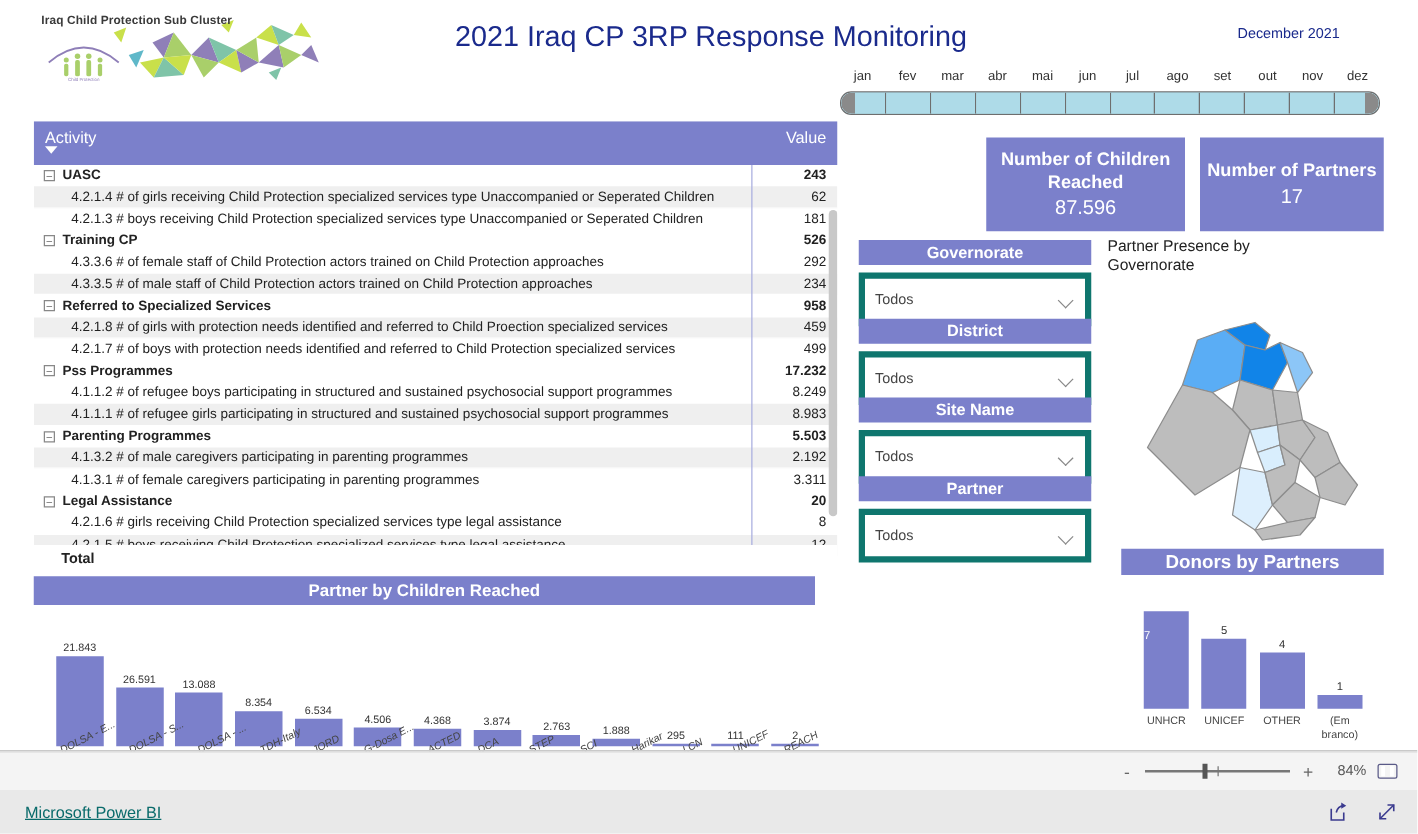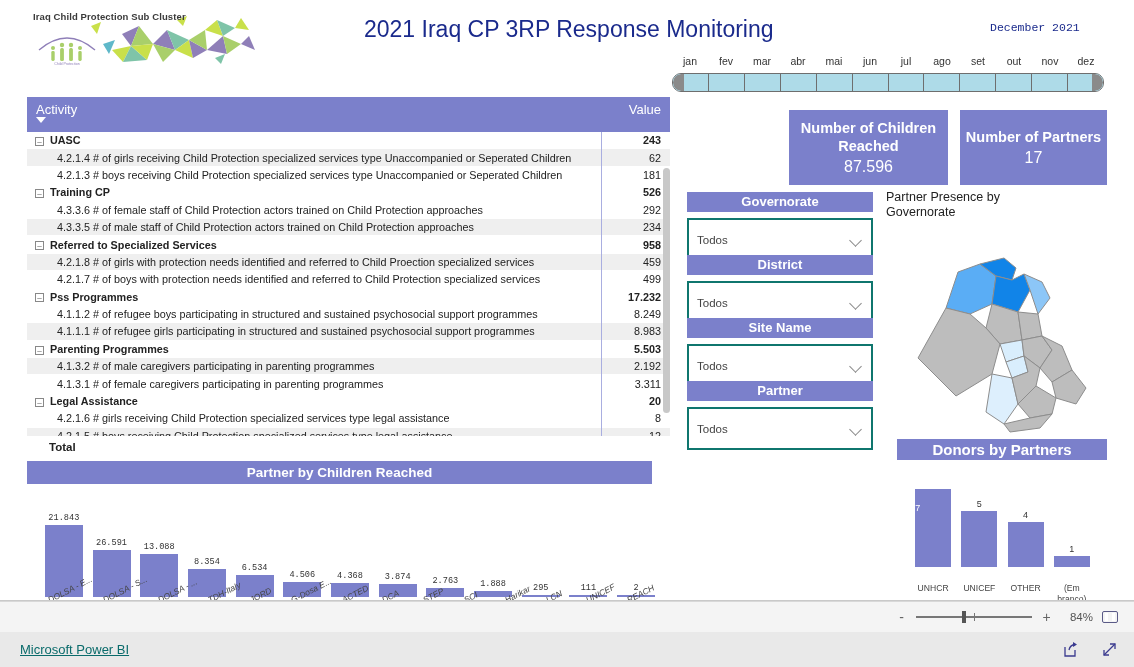--- a/index.html
+++ b/index.html
@@ -22,21 +22,21 @@
   .logo-art { position: absolute; left: 0; top: 0; width: 232px; height: 64px; }
   .cp-emblem { position: absolute; left: 8px; top: 22px; width: 64px; height: 40px; }
 
   .main-title {
     position: absolute; left: 364px; top: 16px;
     font-size: 23px; color: #1a2a8c; font-weight: 400;
     white-space: nowrap;
   }
   .date-label {
     position: absolute; left: 990px; top: 21px;
-    font-size: 11.5px; color: #1a2a8c; white-space: nowrap; font-family: Liberation Mono, monospace;
+    font-size: 11.5px; color: #1a2a8c; white-space: nowrap;
   }
 
   
   .month-slicer { position: absolute; left: 672px; top: 55px; width: 432px; height: 40px; }
   .month-labels { display: flex; height: 16px; }
   .month-labels span {
     flex: 1; text-align: center; font-size: 10.5px; color: #333;
   }
   .month-track {
     position: relative; height: 19px; margin-top: 2px;
@@ -118,21 +118,21 @@
   .kpi-label { font-size: 14.5px; font-weight: bold; line-height: 18px; }
   .kpi-num { font-size: 16px; margin-top: 3px; }
 
   
   .slicer { position: absolute; left: 687px; width: 186px; }
   .slicer-title {
     background: #7b80cb; color: #fff; text-align: center;
     font-size: 13px; font-weight: bold; height: 20px; line-height: 20px;
   }
   .slicer-dd {
-    margin-top: 6px; height: 43px; border: 2px solid #0f766e;
+    margin-top: 6px; height: 43px; border: 5px solid #0f766e;
     background: #fff; display: flex; align-items: center;
     padding: 0 8px; font-size: 11.5px; color: #444;
     justify-content: space-between;
   }
   .chev { width: 13px; height: 8px; position: relative; }
   .chev::before {
     content: ''; position: absolute; left: 1px; top: 0;
     width: 8px; height: 8px;
     border-right: 1.4px solid #888; border-bottom: 1.4px solid #888;
     transform: rotate(45deg);
@@ -150,21 +150,21 @@
     font-size: 15px; font-weight: bold; line-height: 21px;
   }
 
   
   .pbc-title {
     position: absolute; left: 27px; top: 461px; width: 625px; height: 23px;
     background: #7b80cb; color: #fff; text-align: center;
     font-size: 13.5px; font-weight: bold; line-height: 23px;
   }
   .pbc { position: absolute; left: 40px; top: 492px; width: 620px; height: 105px; }
-  .pbc-cols { display: flex; height: 105px; align-items: flex-end; font-family: Liberation Mono, monospace; }
+  .pbc-cols { display: flex; height: 105px; align-items: flex-end; }
   .pbc-col {
     flex: 1; display: flex; flex-direction: column;
     align-items: center; justify-content: flex-end; position: relative;
     height: 105px;
   }
   .pbc-val { font-size: 8.6px; color: #333; margin-bottom: 2px; white-space: nowrap; }
   .pbc-bar { width: 38px; background: #7b80cb; min-height: 2px; }
   .pbc-labels { display: flex; margin-top: 2px; }
   .pbc-lab {
     flex: 1; font-size: 8.4px; color: #444; font-style: italic;
@@ -176,21 +176,21 @@
   .pie-area { position: absolute; left: 655px; top: 448px; width: 240px; height: 155px; }
   .pie-callout { position: absolute; font-size: 11px; color: #444; line-height: 13px; white-space: nowrap; }
 
   
   .dbc { position: absolute; left: 910px; top: 482px; width: 185px; height: 105px; }
   .dbc-cols { display: flex; height: 85px; align-items: flex-end; }
   .dbc-col { flex: 1; display: flex; flex-direction: column; align-items: center; justify-content: flex-end; }
   .dbc-val { font-size: 9px; color: #333; margin-bottom: 2px; }
   .dbc-val.inside { color: #fff; margin: 0; position: relative; top: 14px; }
   .dbc-bar { width: 36px; background: #7b80cb; }
-  .dbc-labels { display: flex; margin-top: 16px; }
+  .dbc-labels { display: flex; margin-top: 4px; }
   .dbc-lab { flex: 1; font-size: 8.6px; color: #444; text-align: center; line-height: 11px; }
 
   
   .zoombar {
     position: absolute; left: 0; right: 0; top: 601px; height: 31px;
     background: #f4f4f4; border-top: 1px solid #d8d8d8;
     display: flex; align-items: center; justify-content: flex-end;
     padding-right: 16px; gap: 9px;
   }
   .zminus, .zplus { font-size: 14px; color: #666; width: 11px; text-align: center; }

